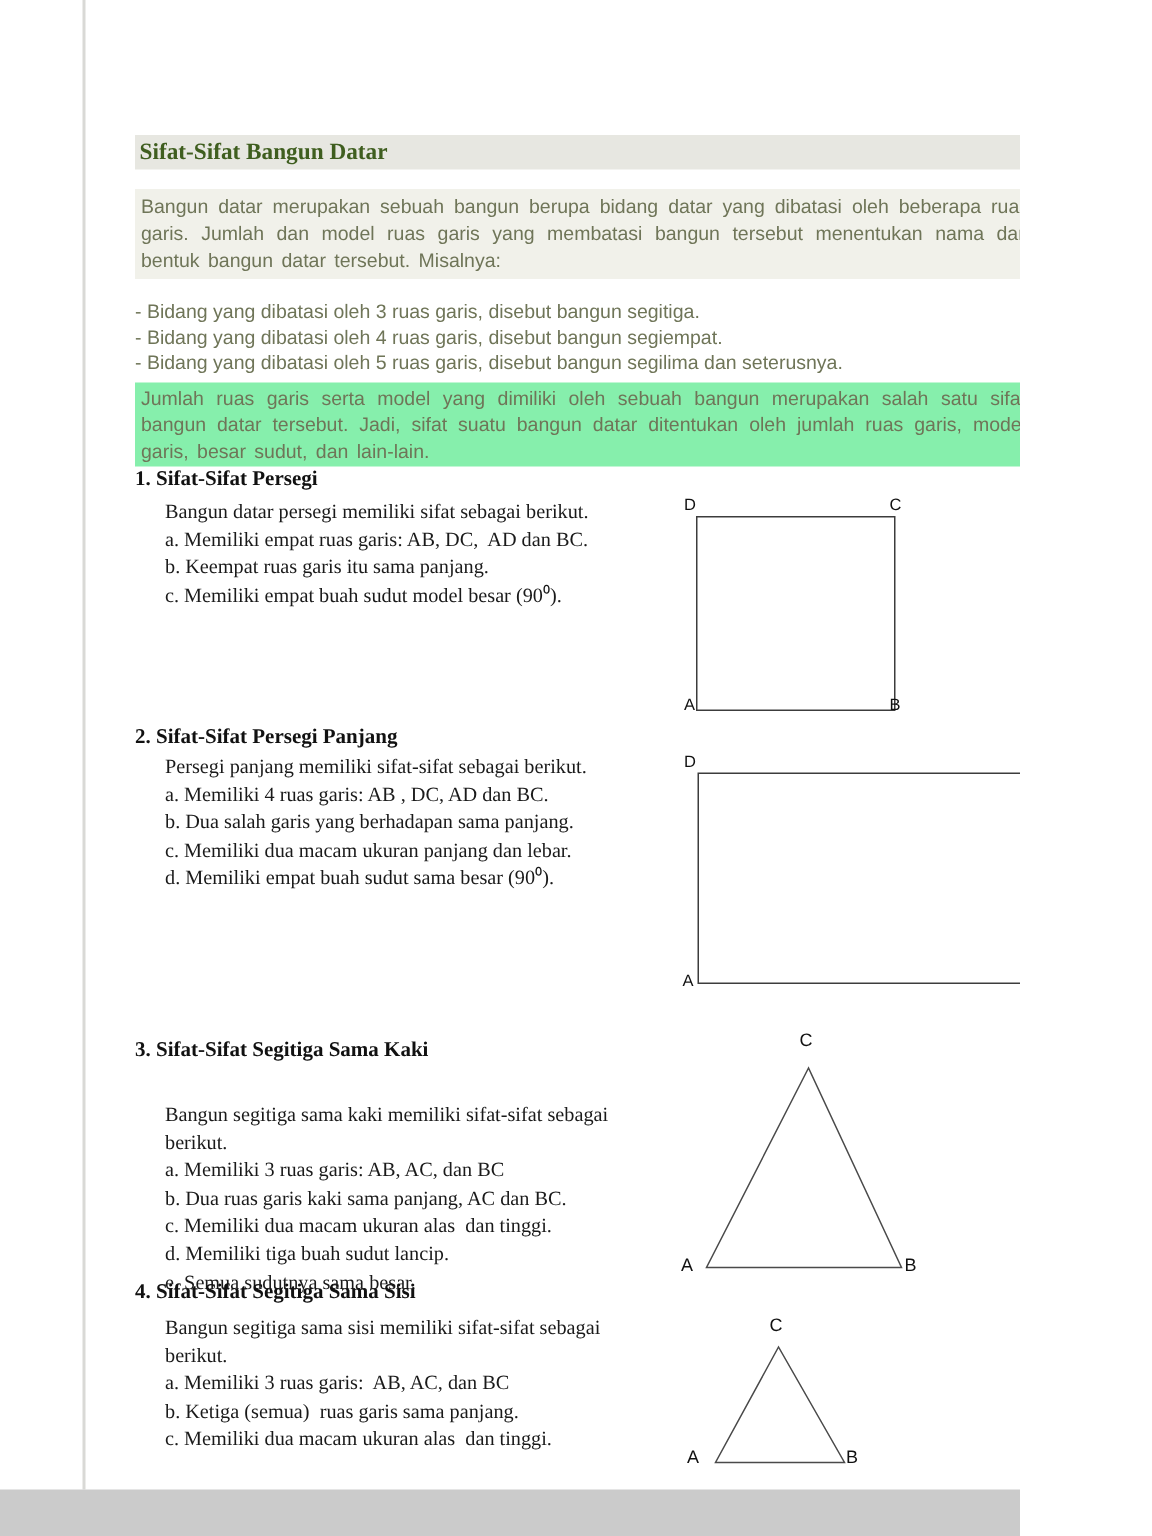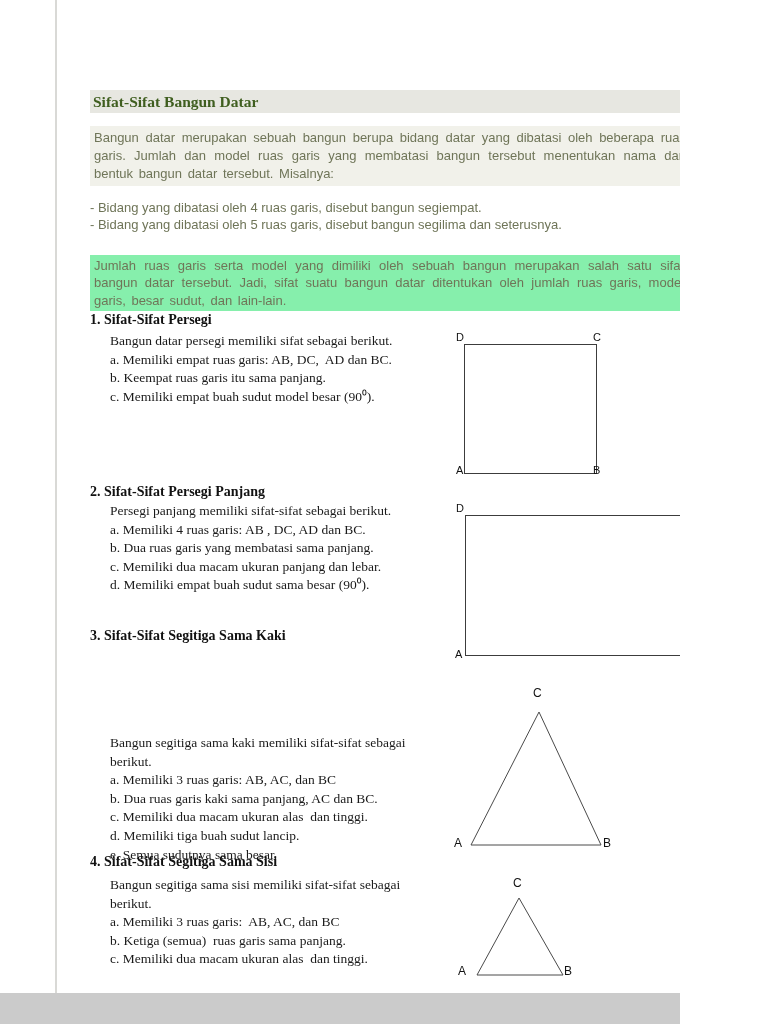--- a/index.html
+++ b/index.html
@@ -48,20 +48,21 @@
   <div class="edge-right"></div>
   <div class="bottom-strip"></div>
 
   <div class="title-bar">
     <h1 class="title">Sifat-Sifat Bangun Datar</h1>
   </div>
 
   <div class="green-par intro">Bangun datar merupakan sebuah bangun berupa bidang datar yang dibatasi oleh beberapa ruas garis. Jumlah dan model ruas garis yang membatasi bangun tersebut menentukan nama dan bentuk bangun datar tersebut. Misalnya:</div>
 
   <div class="bullets">
+    <div class="bullet">- Bidang yang dibatasi oleh 3 ruas garis, disebut bangun segitiga.</div>
     <div class="bullet">- Bidang yang dibatasi oleh 4 ruas garis, disebut bangun segiempat.</div>
     <div class="bullet">- Bidang yang dibatasi oleh 5 ruas garis, disebut bangun segilima dan seterusnya.</div>
   </div>
 
   <div class="green-par highlight">Jumlah ruas garis serta model yang dimiliki oleh sebuah bangun merupakan salah satu sifat bangun datar tersebut. Jadi, sifat suatu bangun datar ditentukan oleh jumlah ruas garis, model garis, besar sudut, dan lain-lain.</div>
 
   <h2 class="heading" style="top:312px;">1. Sifat-Sifat Persegi</h2>
   <div class="sec-text" style="top:332px;">
     <div class="line">Bangun datar persegi memiliki sifat sebagai berikut.</div>
     <div class="line">a. Memiliki empat ruas garis: AB, DC,  AD dan BC.</div>
@@ -74,34 +75,34 @@
     <span class="lbl" style="left:4px;top:0;">D</span>
     <span class="lbl" style="left:141px;top:0;">C</span>
     <span class="lbl" style="left:4px;top:133px;">A</span>
     <span class="lbl" style="left:141px;top:133px;">B</span>
   </div>
 
   <h2 class="heading" style="top:484px;">2. Sifat-Sifat Persegi Panjang</h2>
   <div class="sec-text" style="top:502px;">
     <div class="line">Persegi panjang memiliki sifat-sifat sebagai berikut.</div>
     <div class="line">a. Memiliki 4 ruas garis: AB , DC, AD dan BC.</div>
-    <div class="line">b. Dua ruas garis yang membatasi sama panjang.</div>
+    <div class="line">b. Dua salah garis yang berhadapan sama panjang.</div>
     <div class="line">c. Memiliki dua macam ukuran panjang dan lebar.</div>
     <div class="line">d. Memiliki empat buah sudut sama besar (90⁰).</div>
   </div>
 
   <div class="diagram" style="left:452px;top:502px;width:245px;height:160px;">
     <div class="shape-rect"></div>
     <span class="lbl" style="left:4px;top:0;">D</span>
     <span class="lbl" style="left:231px;top:0;">C</span>
     <span class="lbl" style="left:3px;top:146px;">A</span>
     <span class="lbl" style="left:231px;top:146px;">B</span>
   </div>
 
-  <h2 class="heading" style="top:628px;">3. Sifat-Sifat Segitiga Sama Kaki</h2>
+  <h2 class="heading" style="top:693px;">3. Sifat-Sifat Segitiga Sama Kaki</h2>
   <div class="sec-text" style="top:686px;margin-top:48px;">
     <div class="line">Bangun segitiga sama kaki memiliki sifat-sifat sebagai</div>
     <div class="line">berikut.</div>
     <div class="line">a. Memiliki 3 ruas garis: AB, AC, dan BC</div>
     <div class="line">b. Dua ruas garis kaki sama panjang, AC dan BC.</div>
     <div class="line">c. Memiliki dua macam ukuran alas  dan tinggi.</div>
     <div class="line">d. Memiliki tiga buah sudut lancip.</div>
     <div class="line">e. Semua sudutnya sama besar.</div>
   </div>
 

